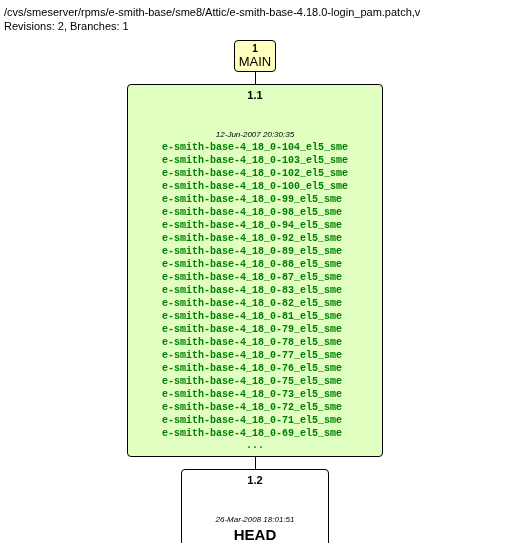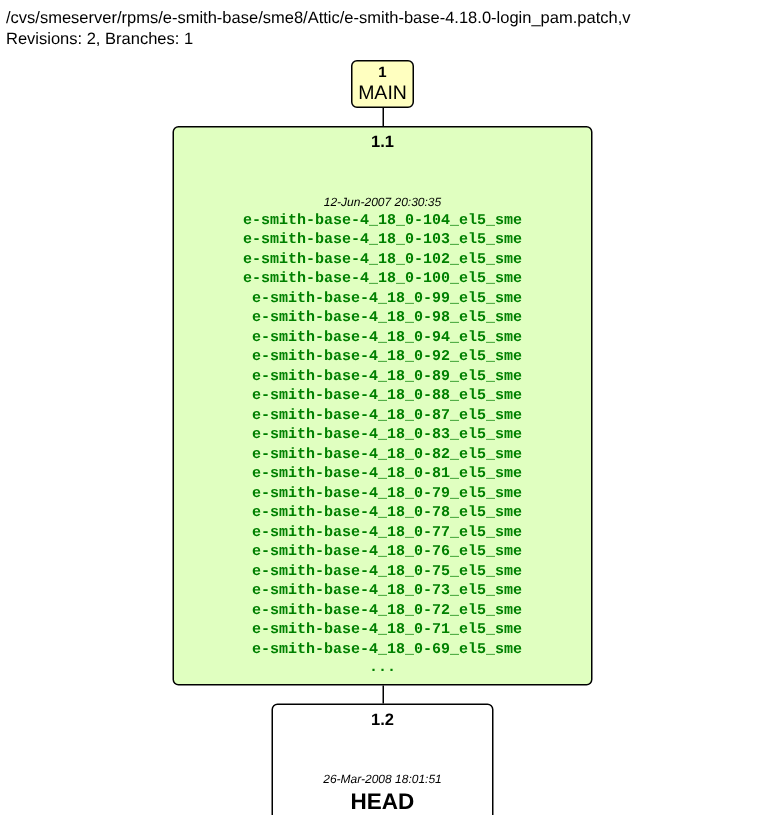--- a/index.html
+++ b/index.html
@@ -42,42 +42,42 @@
   }
   .main-num { font-weight: bold; font-size: 10px; }
   .main-lbl { font-size: 13px; }
   .connector {
     width: 1px;
     background: #000;
     margin: 0 auto;
   }
   .rev-node {
     background: #e0ffc0;
-    width: 280px;
+    width: 256px;
     margin: 0 auto;
     padding: 4px 6px;
   }
   .rev-num {
     font-weight: bold;
     font-size: 11px;
     margin-bottom: 1px;
   }
   .rev-date {
     font-style: italic;
     font-size: 8px;
     margin-bottom: 2px;
     margin-top: 28px;
   }
   .tags {
     color: #008000;
     font-family: "Courier New", monospace;
     font-size: 10px;
     font-weight: bold;
     line-height: 13px;
-    text-align: right;
+    text-align: left;
     white-space: nowrap;
   }
   .ellipsis {
     color: #008000;
     font-family: "Courier New", monospace;
     font-size: 10px;
     font-weight: bold;
     line-height: 12px;
   }
   .head-node {

